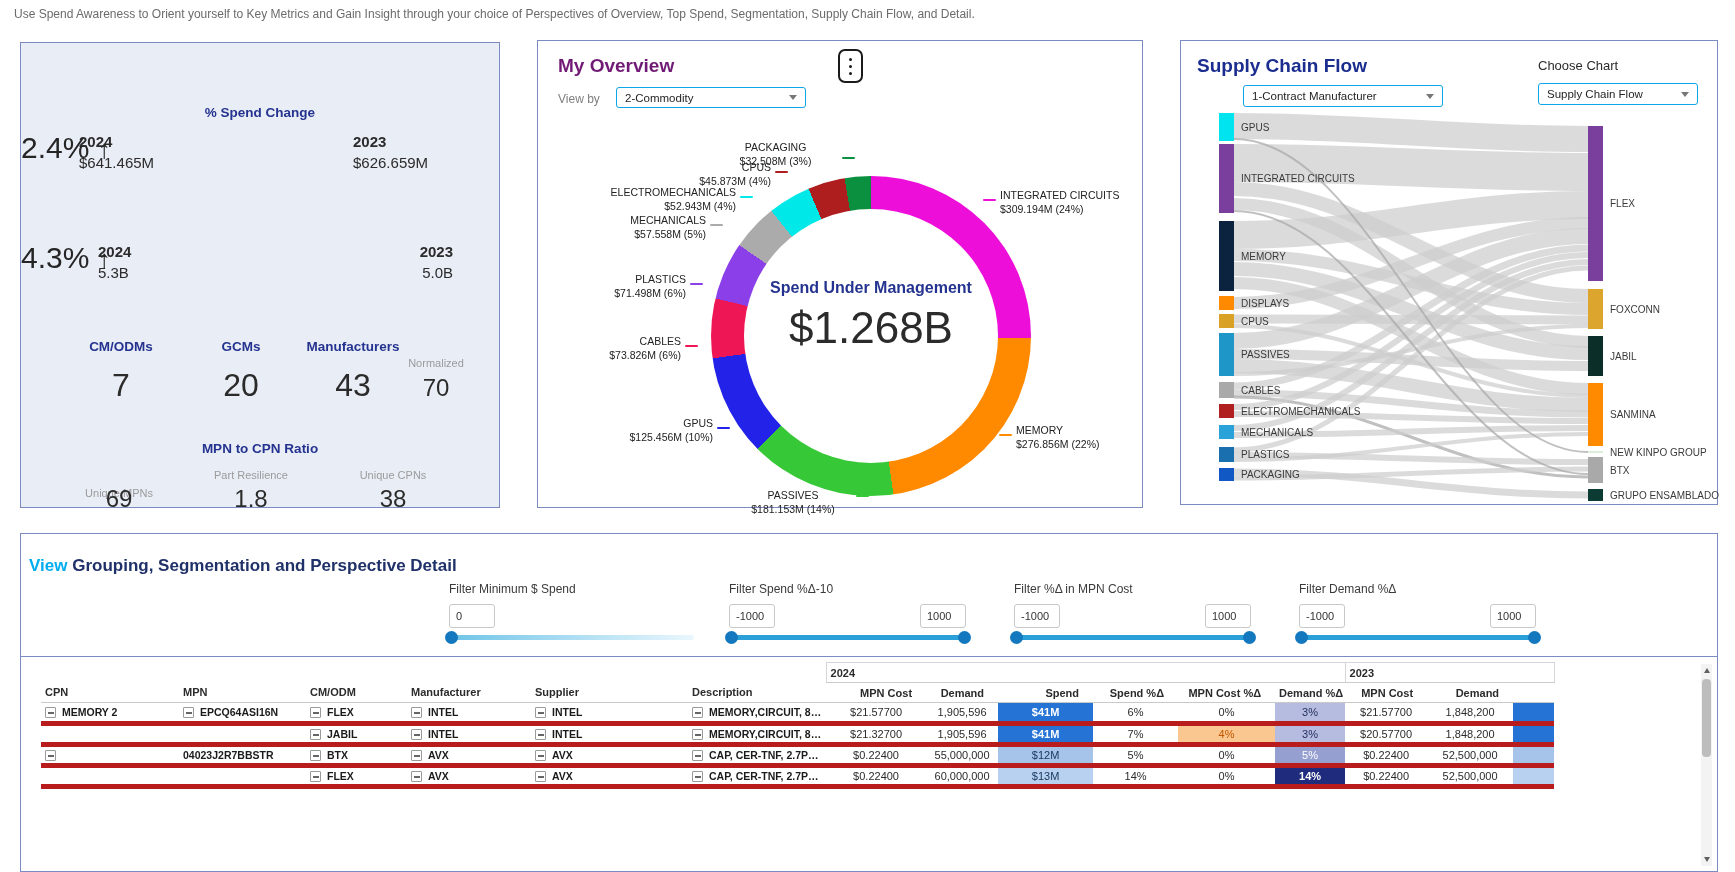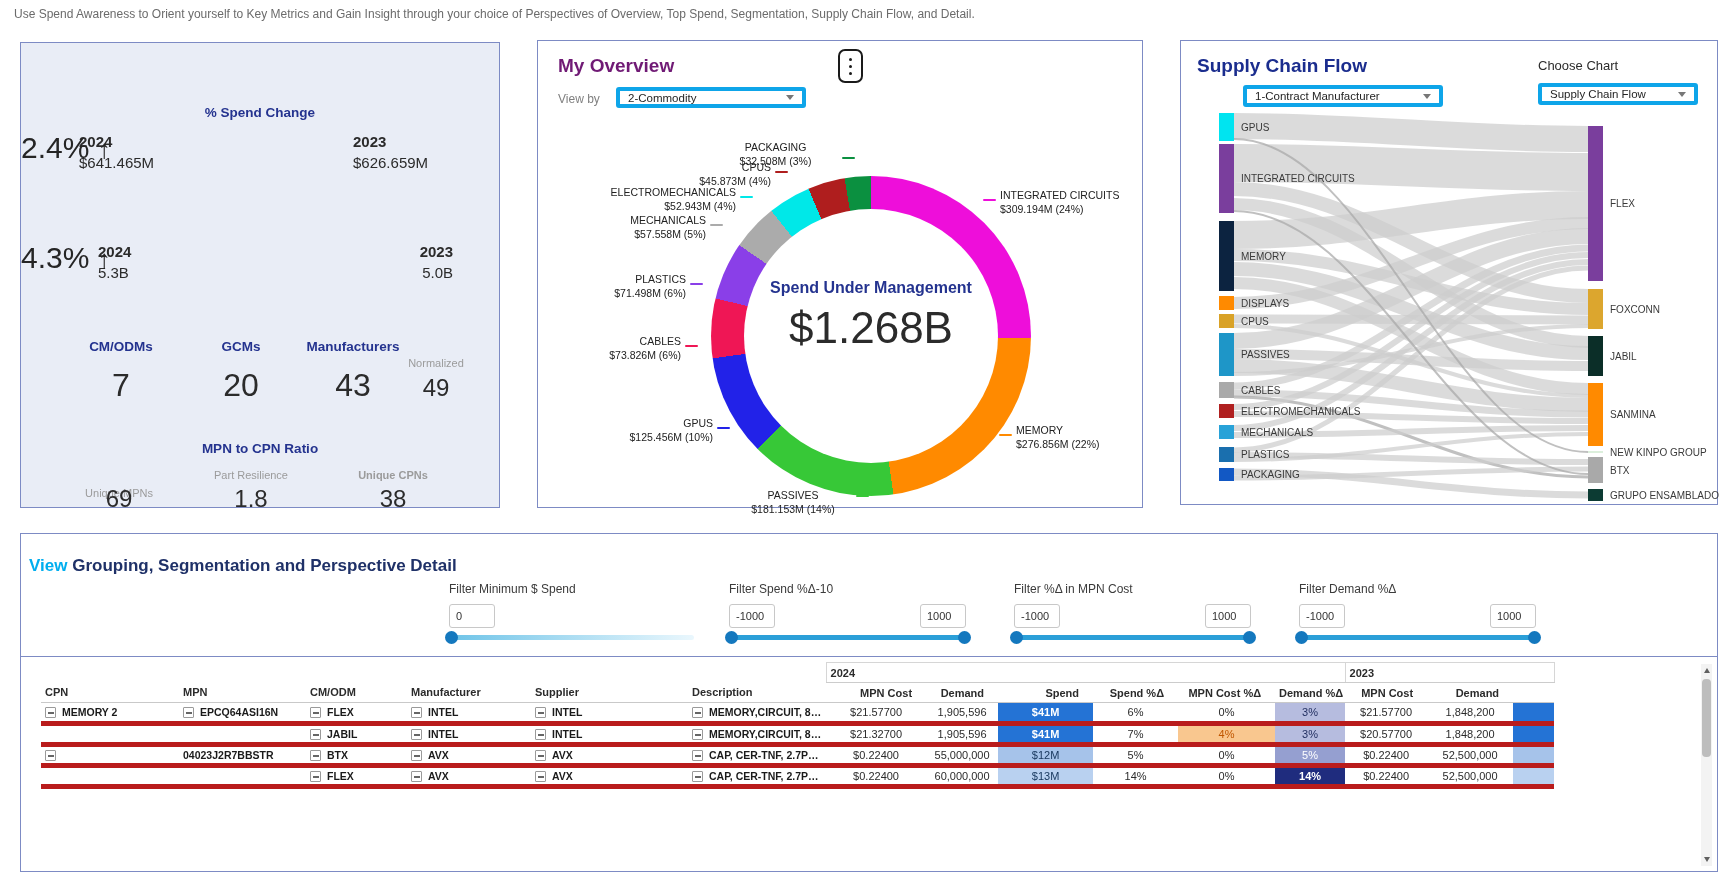--- a/index.html
+++ b/index.html
@@ -25,21 +25,21 @@
   .cnt-label { position:absolute; font-size:13.5px; font-weight:700; color:#24338f; transform:translateX(-50%); }
   .cnt-small { position:absolute; font-size:11px; color:#9b9b9b; transform:translateX(-50%); }
   .cnt-num { position:absolute; font-size:32px; color:#2b2b2b; transform:translateX(-50%); }
   .cnt-num-sm { position:absolute; font-size:24px; color:#2b2b2b; transform:translateX(-50%); }
 
   
   .ov-title { position:absolute; left:20px; top:14px; font-size:19px; font-weight:700; color:#701a75; }
   .kebab { position:absolute; left:300px; top:8px; width:25px; height:34px; border:2px solid #1a1a1a; border-radius:7px; background:#fff; display:flex; flex-direction:column; align-items:center; justify-content:center; gap:4px; cursor:pointer; }
   .kebab i { width:3px; height:3px; background:#1a1a1a; border-radius:50%; }
   .viewby { position:absolute; left:20px; top:51px; font-size:12px; color:#808080; }
-  .dd { position:absolute; border:4px solid #0ea5e9; border-radius:3px; background:#fff; font-size:11.5px; color:#252525; display:flex; align-items:center; padding:0 8px; cursor:pointer; }
+  .dd { position:absolute; border:1px solid #0ea5e9; border-radius:3px; background:#fff; font-size:11.5px; color:#252525; display:flex; align-items:center; padding:0 8px; cursor:pointer; }
   .dd .caret { margin-left:auto; width:0; height:0; border-left:4px solid transparent; border-right:4px solid transparent; border-top:5px solid #777; }
   .dd-viewby { left:78px; top:46px; width:190px; height:21px; }
 
   #donut { position:absolute; left:173px; top:135px; width:320px; height:320px; border-radius:50%; }
   #donut::after { content:""; position:absolute; left:33px; top:33px; width:254px; height:254px; background:#fff; border-radius:50%; }
   .donut-center { position:absolute; left:173px; top:238px; width:320px; text-align:center; }
   .dc-title { font-size:16px; font-weight:700; color:#24338f; }
   .dc-value { font-size:44px; color:#2b2b2b; margin-top:6px; }
   .dlabel { position:absolute; font-size:10.5px; color:#222; line-height:1.3; }
   .dlabel .dash { position:absolute; width:13px; height:2px; border-radius:1px; }
@@ -133,26 +133,26 @@
       <div class="m-val">5.0B</div>
     </div>
 
     <div class="cnt-label" style="left:100px; top:296px;">CM/ODMs</div>
     <div class="cnt-label" style="left:220px; top:296px;">GCMs</div>
     <div class="cnt-label" style="left:332px; top:296px;">Manufacturers</div>
     <div class="cnt-small" style="left:415px; top:314px;">Normalized</div>
     <div class="cnt-num" style="left:100px; top:324px;">7</div>
     <div class="cnt-num" style="left:220px; top:324px;">20</div>
     <div class="cnt-num" style="left:332px; top:324px;">43</div>
-    <div class="cnt-num-sm" style="left:415px; top:331px;">49</div>
+    <div class="cnt-num-sm" style="left:415px; top:331px;">70</div>
 
     <div class="m-title" style="top:398px;">MPN to CPN Ratio</div>
     <div class="cnt-small" style="left:98px; top:426px;margin-top:18px;">Unique MPNs</div>
     <div class="cnt-small" style="left:230px; top:426px;">Part Resilience</div>
-    <div class="cnt-small" style="left:372px; top:426px;font-weight:bold;">Unique CPNs</div>
+    <div class="cnt-small" style="left:372px; top:426px;">Unique CPNs</div>
     <div class="cnt-num-sm" style="left:98px; top:442px;">69</div>
     <div class="cnt-num-sm" style="left:230px; top:442px;">1.8</div>
     <div class="cnt-num-sm" style="left:372px; top:442px;">38</div>
   </div>
 
   <div class="panel panel-overview">
     <div class="ov-title">My Overview</div>
     <div class="kebab">
         <i></i>
         <i></i>

